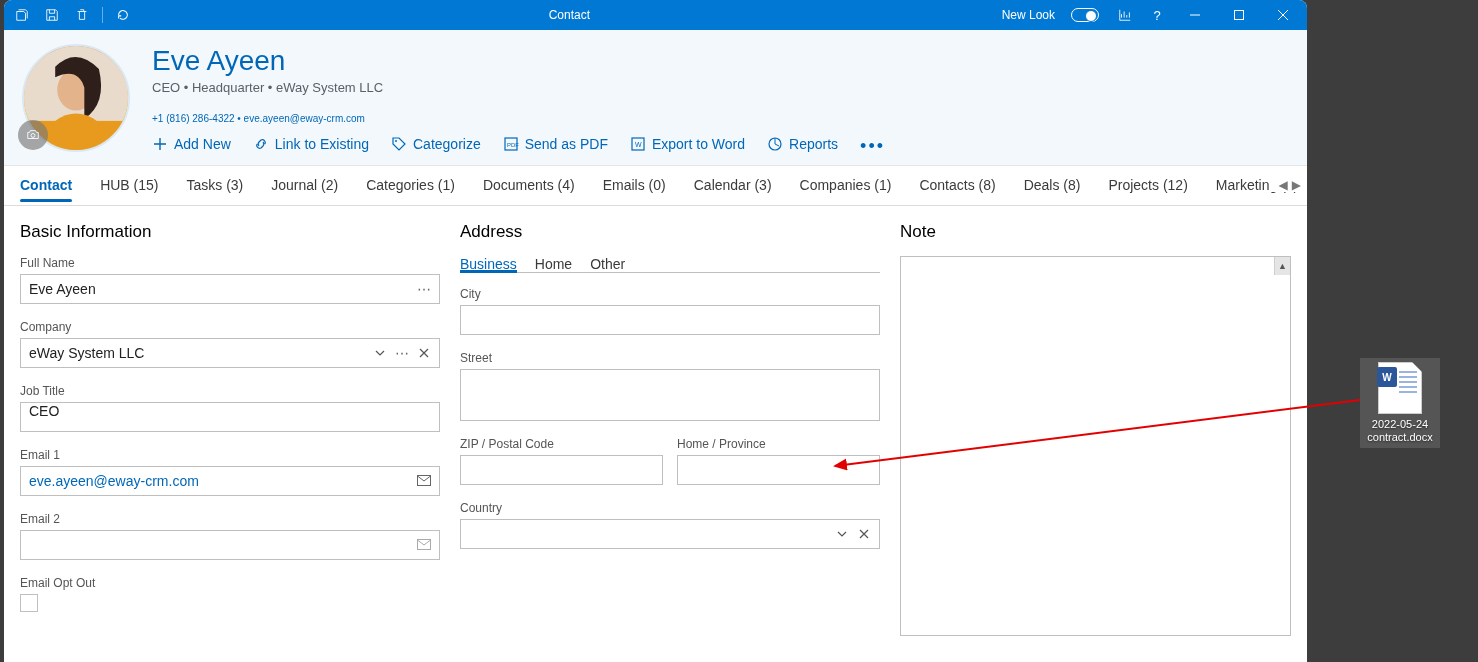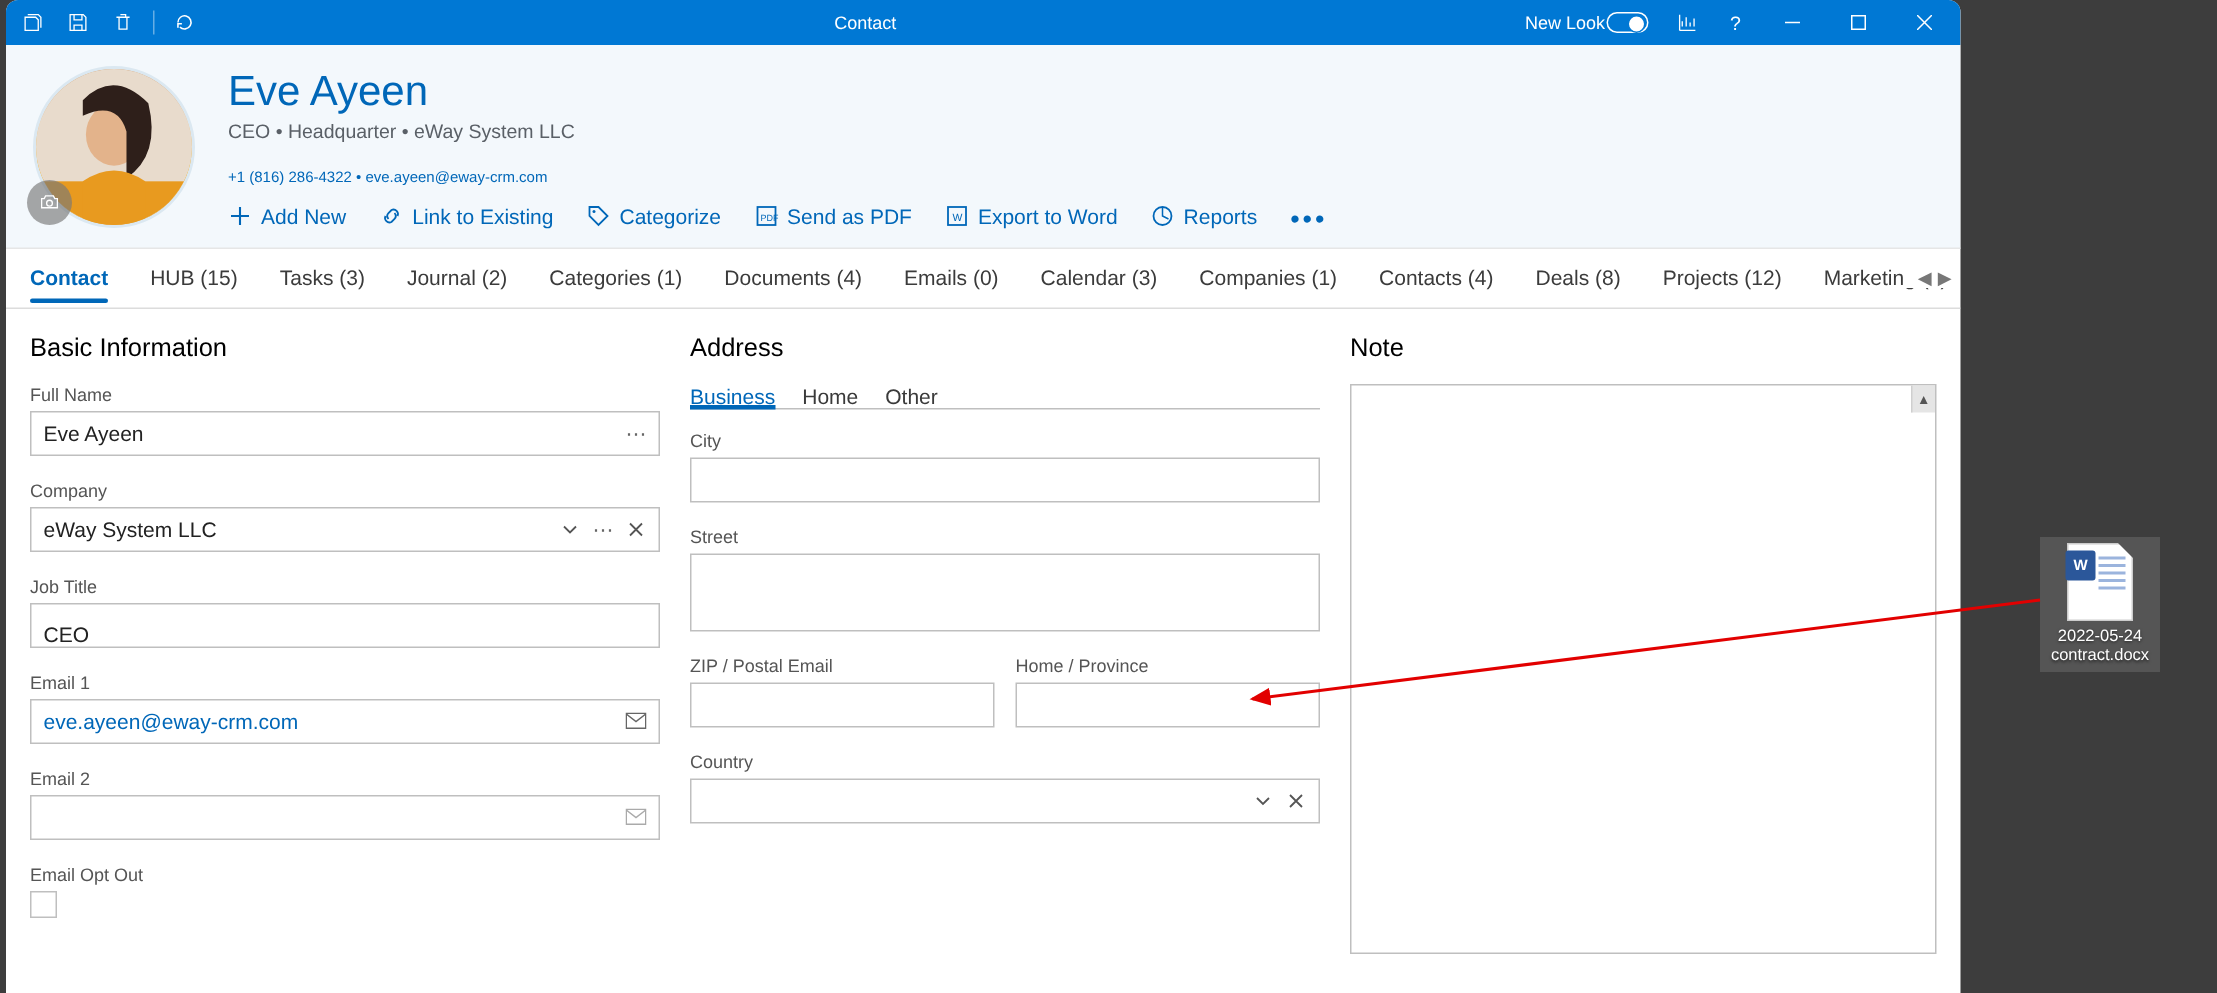--- a/index.html
+++ b/index.html
@@ -39,21 +39,21 @@
     display: flex; align-items: center; justify-content: center;
     color: #fff;
   }
   .tb-sep { width: 1px; height: 16px; background: rgba(255,255,255,0.4); margin: 0 4px; }
   .titlebar .tb-center {
     flex: 1;
     text-align: center;
   }
   .titlebar .tb-right { display: flex; align-items: center; gap: 4px; }
   .newlook-toggle {
-    display: flex; align-items: center; gap: 1px;
+    display: flex; align-items: center; gap: 16px;
     font-size: 12px;
     margin-right: 8px;
   }
   .toggle-shape {
     width: 28px; height: 14px; border: 1px solid #fff; border-radius: 8px;
     position: relative;
   }
   .toggle-shape::after {
     content: ""; position: absolute; right: 1px; top: 1px;
     width: 10px; height: 10px; border-radius: 50%; background: #fff; border:1px solid #0078d4;
@@ -176,21 +176,21 @@
   .field-group { margin-bottom: 16px; }
   .input {
     width: 100%;
     height: 30px;
     border: 1px solid #bfbfbf;
     background: #fff;
     padding: 0 8px;
     font-size: 14px;
     color: #222;
     display: flex;
-    align-items: flex-end;
+    align-items: flex-start;
   }
   .input-multi {
     display: flex;
     align-items: center;
     border: 1px solid #bfbfbf;
     height: 30px;
     padding: 0 4px 0 8px;
     background: #fff;
   }
   .input-multi .txt { flex: 1; font-size: 14px; color: #222; }
@@ -436,21 +436,21 @@
   <div class="tabs-row">
     <div class="tab active"><span>Contact</span></div>
     <div class="tab"><span>HUB (15)</span></div>
     <div class="tab"><span>Tasks (3)</span></div>
     <div class="tab"><span>Journal (2)</span></div>
     <div class="tab"><span>Categories (1)</span></div>
     <div class="tab"><span>Documents (4)</span></div>
     <div class="tab"><span>Emails (0)</span></div>
     <div class="tab"><span>Calendar (3)</span></div>
     <div class="tab"><span>Companies (1)</span></div>
-    <div class="tab"><span>Contacts (4)</span></div>
+    <div class="tab"><span>Contacts (8)</span></div>
     <div class="tab"><span>Deals (8)</span></div>
     <div class="tab"><span>Projects (12)</span></div>
     <div class="tab"><span>Marketing (1)</span></div>
     <div class="nav-arrows">
       <span>◀</span>
       <span>▶</span>
     </div>
   </div>
 
   <div class="content">
@@ -541,21 +541,21 @@
 
       <div class="field-group">
         <div class="field-label">Street</div>
         <div class="input street-input">
             <span></span>
           </div>
       </div>
 
       <div class="addr-row">
         <div class="field-group">
-          <div class="field-label">ZIP / Postal Email</div>
+          <div class="field-label">ZIP / Postal Code</div>
           <div class="input">
               <span></span>
             </div>
         </div>
         <div class="field-group">
           <div class="field-label">Home / Province</div>
           <div class="input">
               <span></span>
             </div>
         </div>

